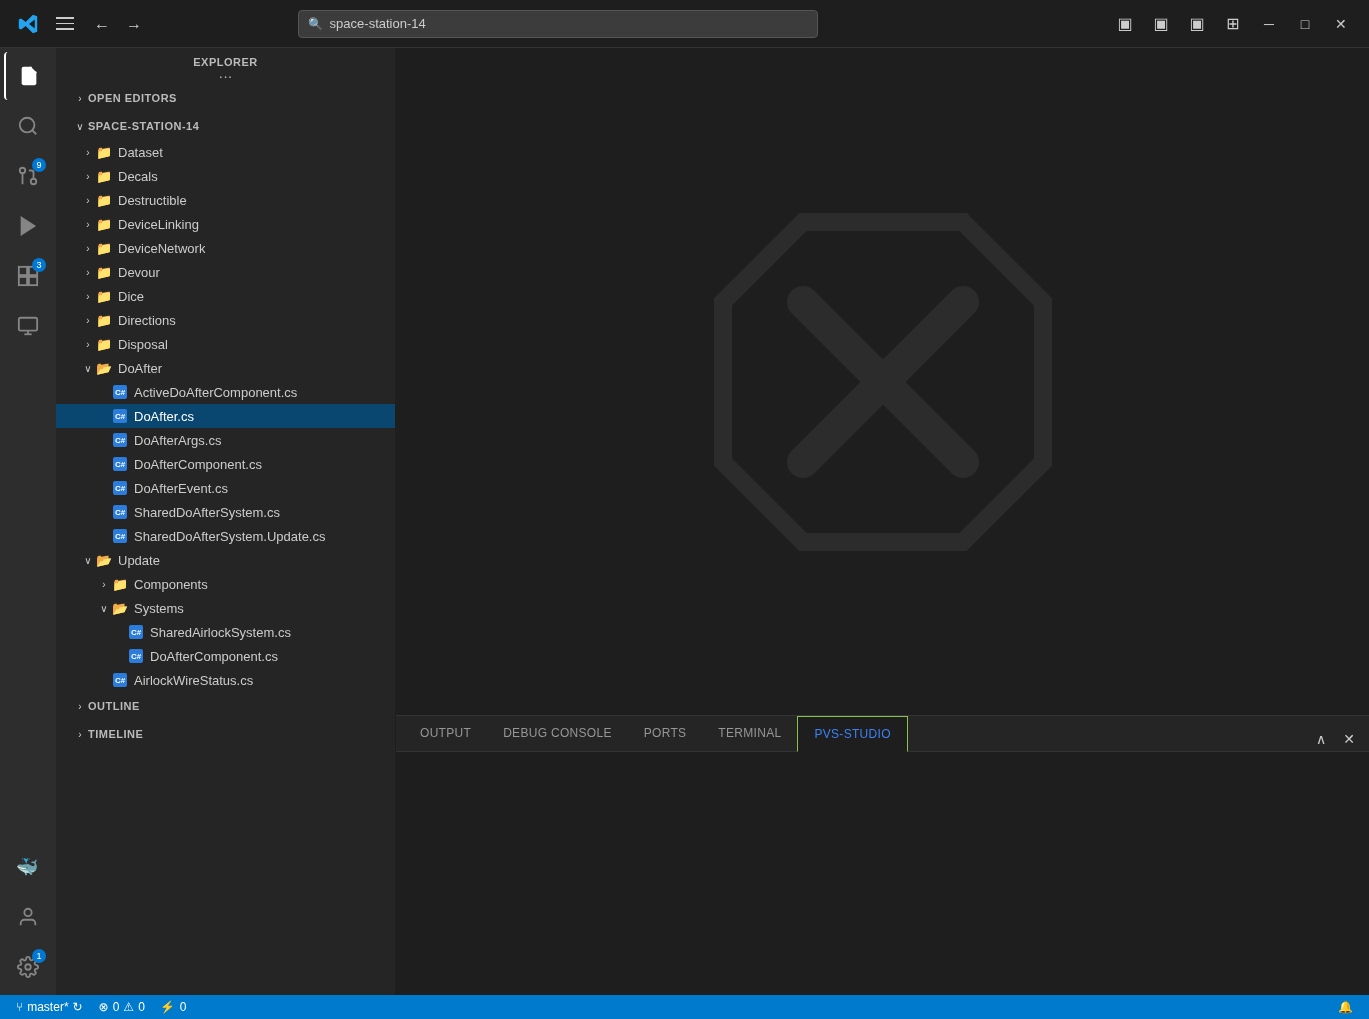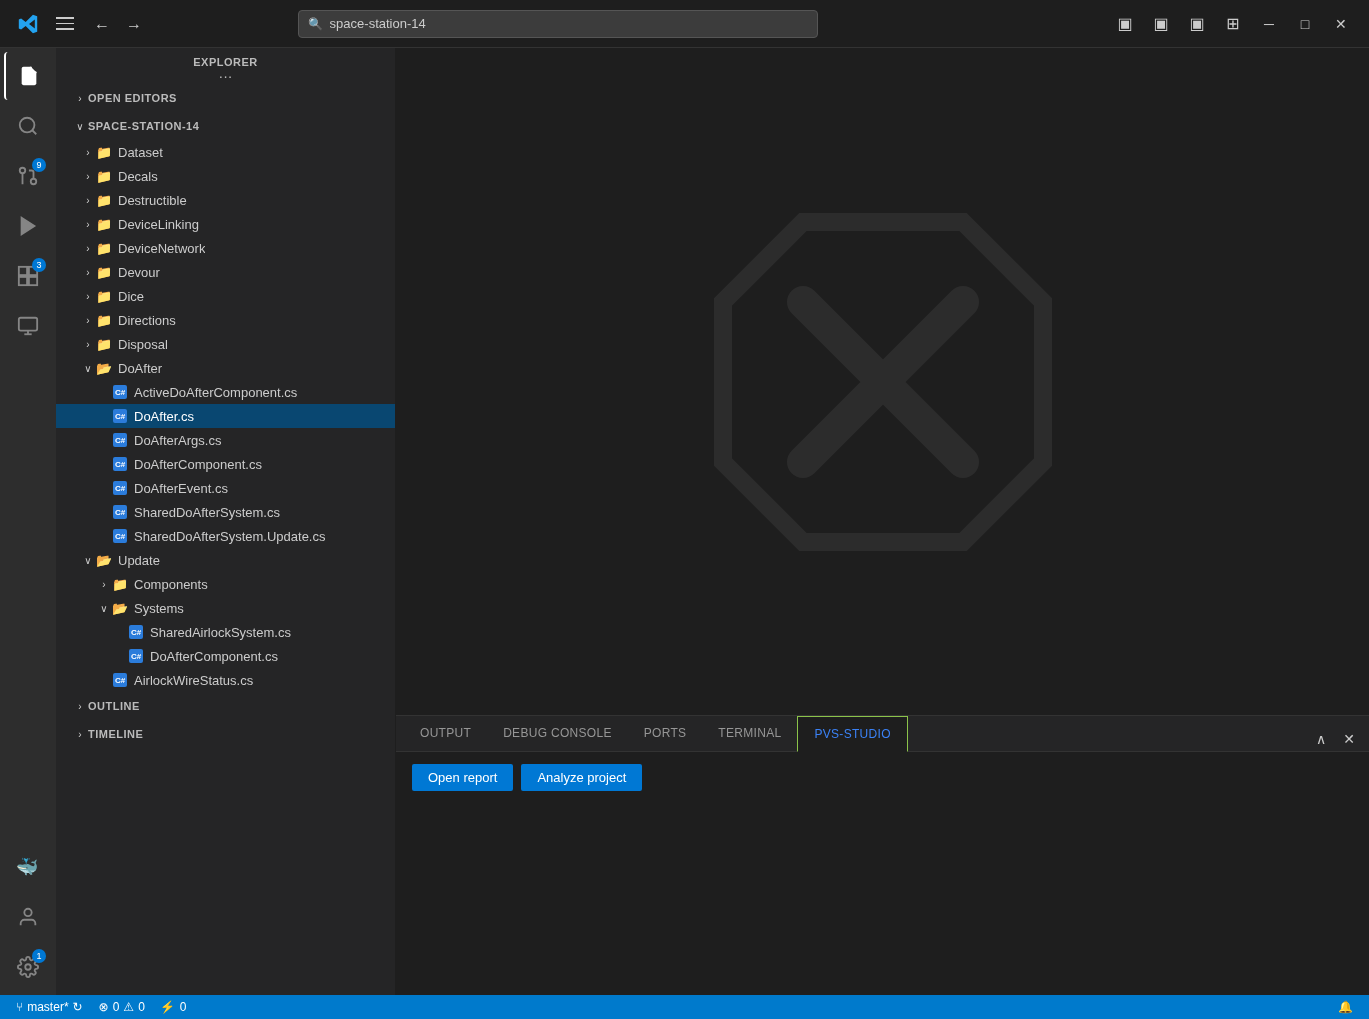--- a/index.html
+++ b/index.html
@@ -694,24 +694,20 @@
         <div class="panel-tab">PORTS</div>
         <div class="panel-tab">TERMINAL</div>
         <div class="panel-tab active">PVS-STUDIO</div>
         <div class="panel-tab-spacer"></div>
         <div class="panel-controls">
           <button class="panel-ctrl-btn" title="Collapse">∧</button>
           <button class="panel-ctrl-btn" title="Close">✕</button>
         </div>
       </div>
       <div class="panel-content">
-        <div class="panel-buttons">
-          <button class="pvs-btn">Open report</button>
-          <button class="pvs-btn">Analyze project</button>
-        </div>
       </div>
     </div>
   </div>
 </div>
 
 <div class="status-bar">
   <div class="status-item">
     <span>⑂</span>
     <span>master*</span>
     <span>↻</span>

